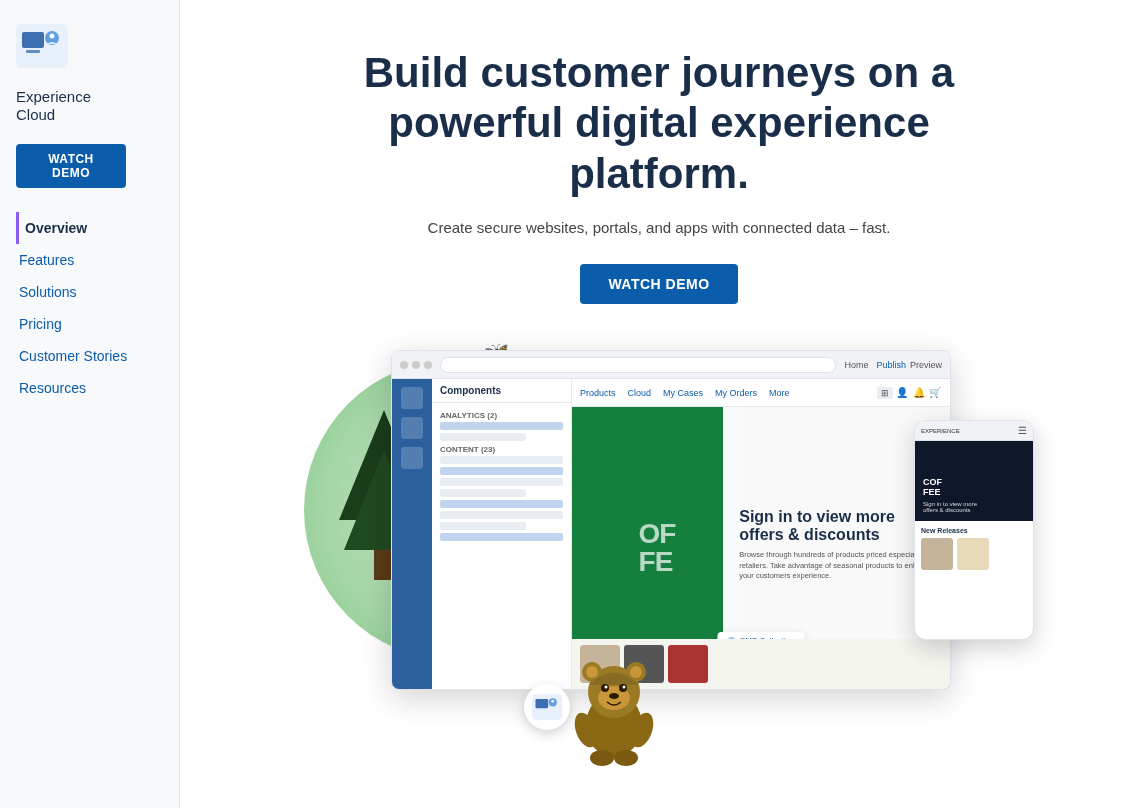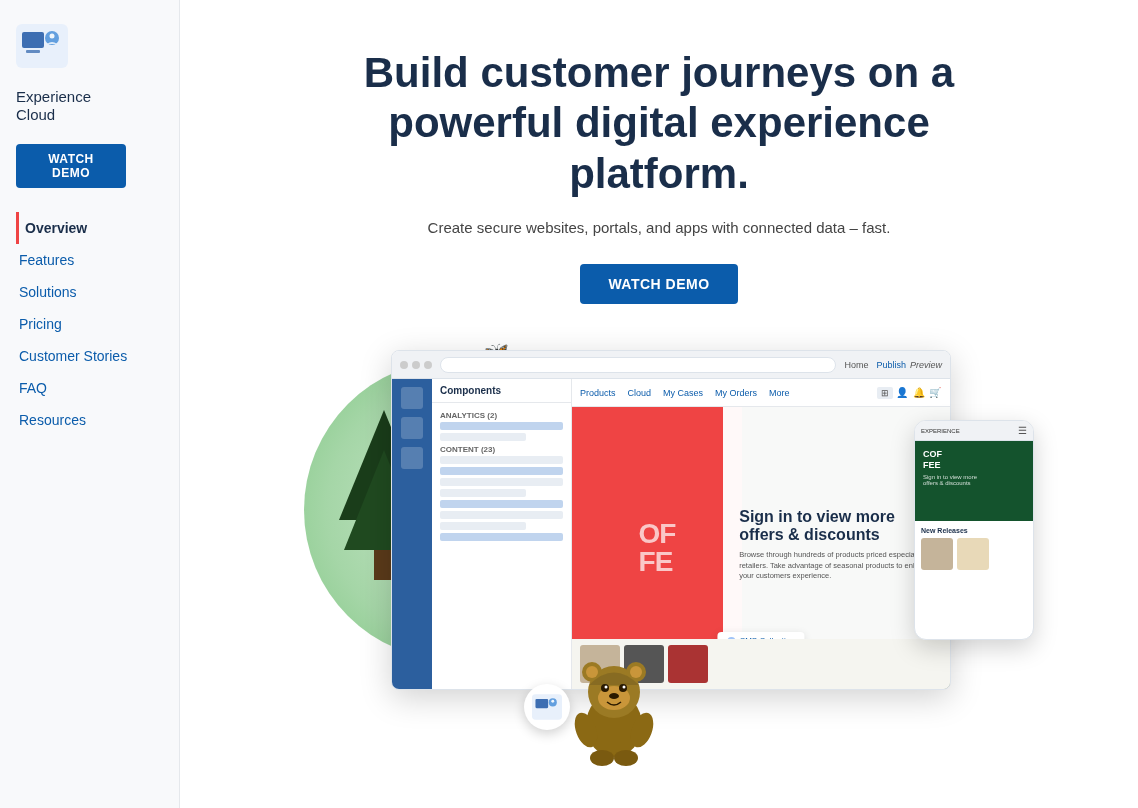--- a/index.html
+++ b/index.html
@@ -59,21 +59,21 @@
       flex-direction: column;
       gap: 0;
     }
     .nav-item {
       padding: 8px 0;
       font-size: 14px;
       cursor: pointer;
       border-left: 3px solid transparent;
     }
     .nav-item.active {
-      border-left: 3px solid #ef4444;
+      border-left: 3px solid #8b5cf6;
       padding-left: 6px;
       font-weight: 600;
       color: #1a2e4a;
     }
     .nav-item a {
       color: #0b5cab;
       text-decoration: none;
       font-size: 14px;
     }
     .nav-item.active a {
@@ -384,25 +384,25 @@
       color: #333;
       flex: 1;
     }
     .mobile-hamburger {
       font-size: 10px;
       color: #555;
     }
     .mobile-hero-bg {
       width: 100%;
       height: 80px;
-      background: #14532d;
+      background: #0f172a;
       position: relative;
       display: flex;
       flex-direction: column;
-      justify-content: flex-start;
+      justify-content: flex-end;
       padding: 8px;
     }
     .mobile-hero-title {
       font-size: 9px;
       font-weight: 700;
       color: #fff;
       line-height: 1.2;
     }
     .mobile-hero-subtitle {
       font-size: 6px;
@@ -501,23 +501,20 @@
       <li class="nav-item">
         <a href="#">Solutions</a>
       </li>
       <li class="nav-item">
         <a href="#">Pricing</a>
       </li>
       <li class="nav-item">
         <a href="#">Customer Stories</a>
       </li>
       <li class="nav-item">
-        <a href="#">FAQ</a>
-      </li>
-      <li class="nav-item">
         <a href="#">Resources</a>
       </li>
     </ul>
   </nav>
 
 </aside>
 
 <main class="main-content">
   <h1 class="hero-title">Build customer journeys on a powerful digital experience platform.</h1>
   <p class="hero-subtitle">Create secure websites, portals, and apps with connected data – fast.</p>
@@ -542,21 +539,21 @@
         <div class="browser-dots">
           <div class="browser-dot"></div>
           <div class="browser-dot"></div>
           <div class="browser-dot"></div>
         </div>
         <div class="browser-url"></div>
 
         <span style="font-size:9px;color:#555;">Home</span>
         <div style="display:flex;gap:4px;margin-left:auto;">
           <span style="font-size:9px;color:#0b5cab;">Publish</span>
-          <span style="font-size:9px;color:#555;font-style:italic;">Preview</span>
+          <span style="font-size:9px;color:#555;">Preview</span>
         </div>
       </div>
       <div class="browser-body">
 
         <div class="browser-left-panel">
           <div class="panel-icon"></div>
           <div class="panel-icon"></div>
           <div class="panel-icon"></div>
         </div>
 
@@ -589,21 +586,21 @@
             <div style="margin-left:auto;display:flex;gap:4px;align-items:center;">
               <span style="font-size:9px;color:#555;background:#e8edf3;border-radius:2px;padding:1px 4px;">⊞</span>
               <span style="font-size:10px;color:#555;">👤</span>
               <span style="font-size:10px;color:#555;">🔔</span>
               <span style="font-size:10px;color:#555;">🛒</span>
             </div>
           </div>
 
           <div class="browser-hero-content">
 
-            <div style="position:absolute;left:0;top:0;width:45%;height:100%;background:#ef4444;display:flex;align-items:center;justify-content:center;">
+            <div style="position:absolute;left:0;top:0;width:45%;height:100%;background:#15803d;display:flex;align-items:center;justify-content:center;">
               <div style="font-size:28px;font-weight:900;color:#fff;line-height:1;letter-spacing:-1px;opacity:0.7;">OF<br>FE</div>
             </div>
 
             <div class="browser-hero-overlay">
               <div class="hero-overlay-title">Sign in to view more offers &amp; discounts</div>
               <div class="hero-overlay-text">Browse through hundreds of products priced especially for retailers. Take advantage of seasonal products to enhance your customers experience.</div>
             </div>
 
             <div class="cms-collection-bar">
               <div class="cms-dot"></div>

